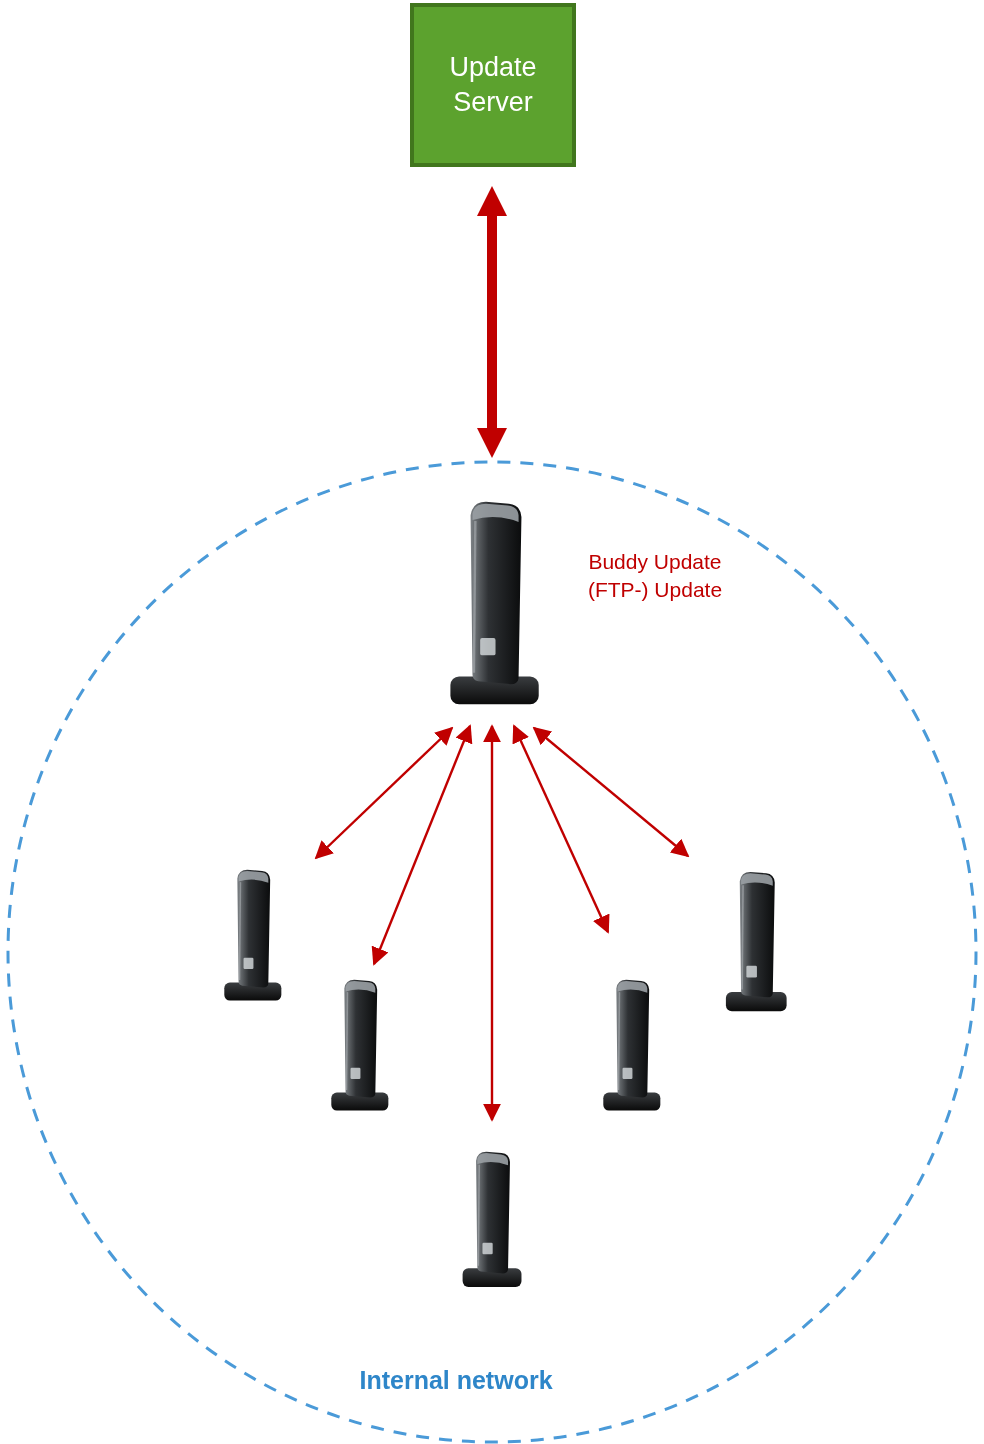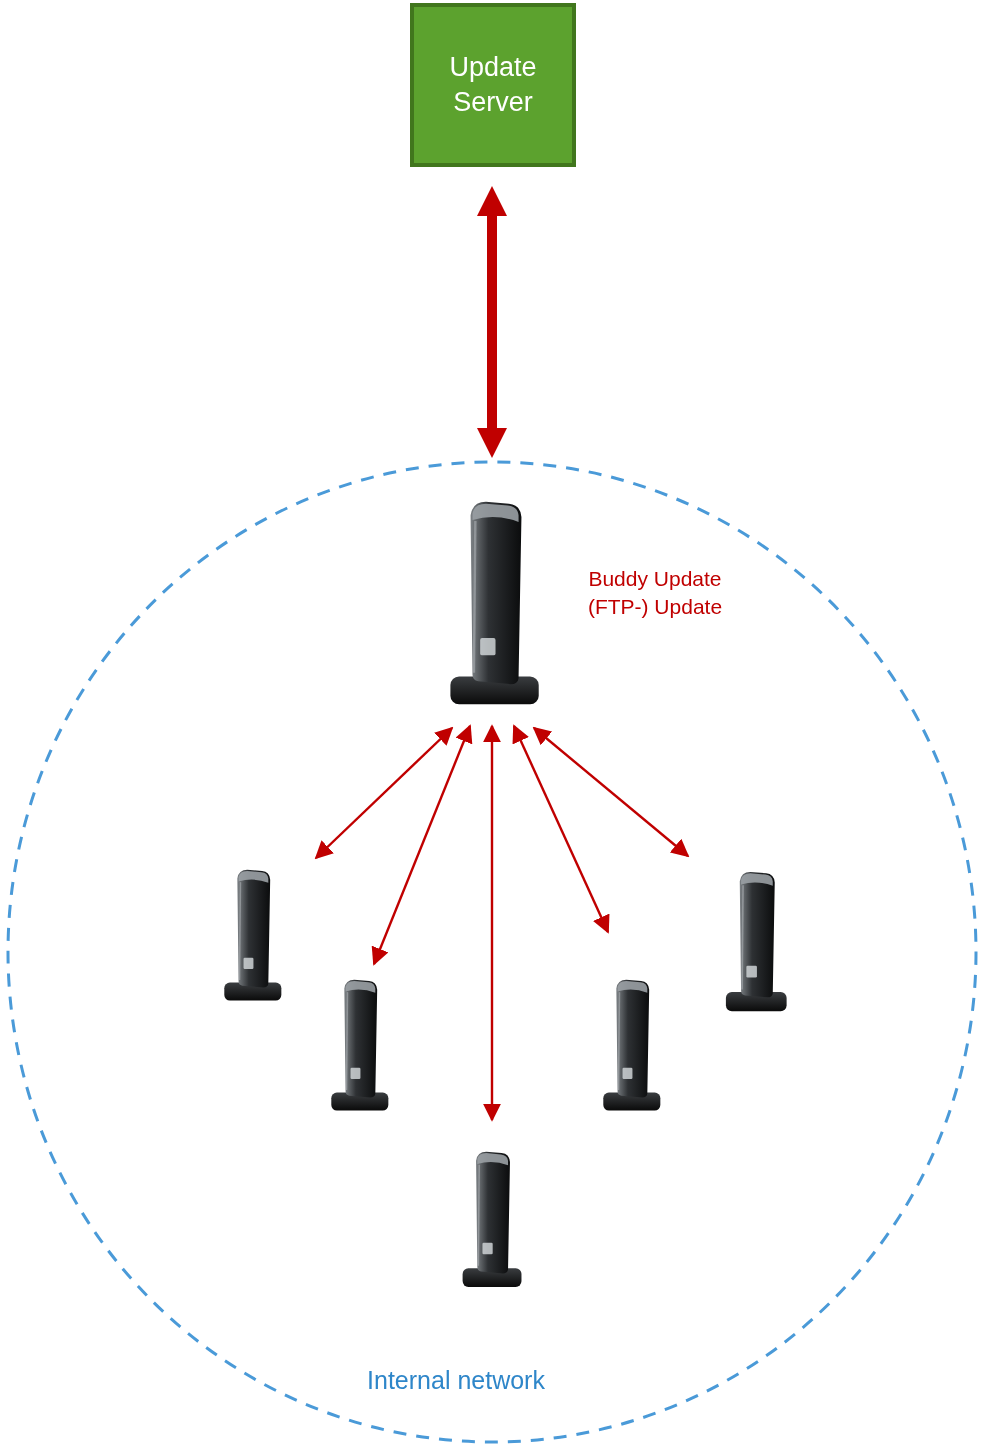--- a/index.html
+++ b/index.html
@@ -17,27 +17,26 @@
     border:4px solid var(--green_border,#41761d);
     color:#ffffff; display:flex; align-items:center; justify-content:center;
     text-align:center; font-size:27px; line-height:1.3; padding:14px 28px;
   }
 
   
   .buddy-label {
     position:absolute; left:552px; top:548px; width:206px;
     color:var(--label_red,#c00000); font-size:21px; line-height:1.35;
     text-align:center;
-    margin-top:17px;
   }
 
   
   .network-label {
     position:absolute; left:0; top:1366px; width:912px; text-align:center;
-    color:var(--network_blue,#2e86c9); font-size:25px; font-weight:normal;
+    color:var(--network_blue,#2e86c9); font-size:25px; font-weight:bold;
   }
 
   
   .net-circle { fill:none; stroke:var(--circle_blue,#4a9ad8); stroke-width:3; stroke-dasharray:13 10; }
   .thick-arrow-shaft { stroke:var(--arrow_red,#c00000); stroke-width:10; }
   .arrowhead, .thick-head { fill:var(--arrow_red,#c00000); }
   .thin-arrow { stroke:var(--arrow_red,#c00000); stroke-width:2.4; fill:none; }
 </style>
 </head>
 <body>

